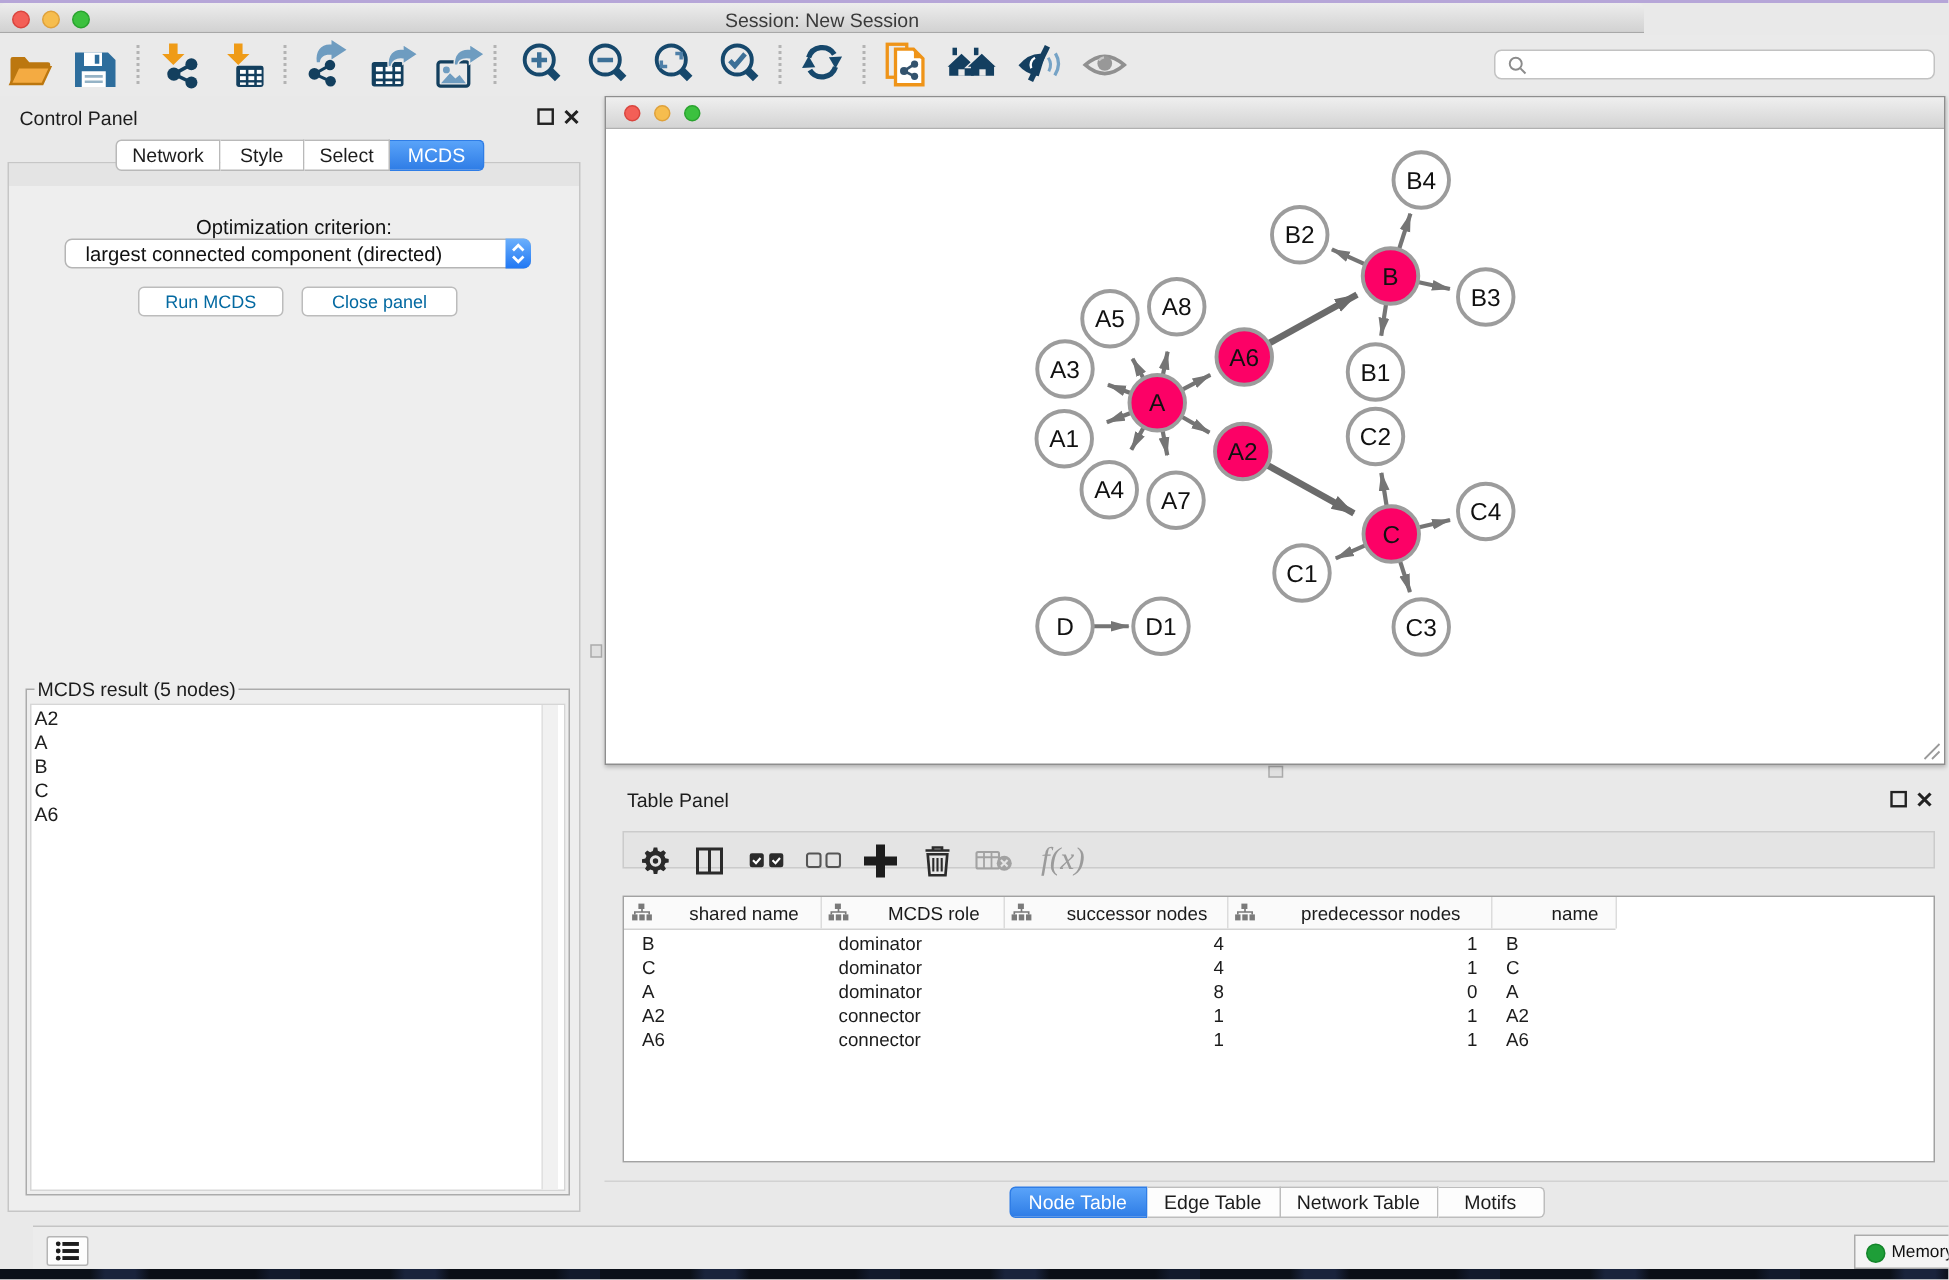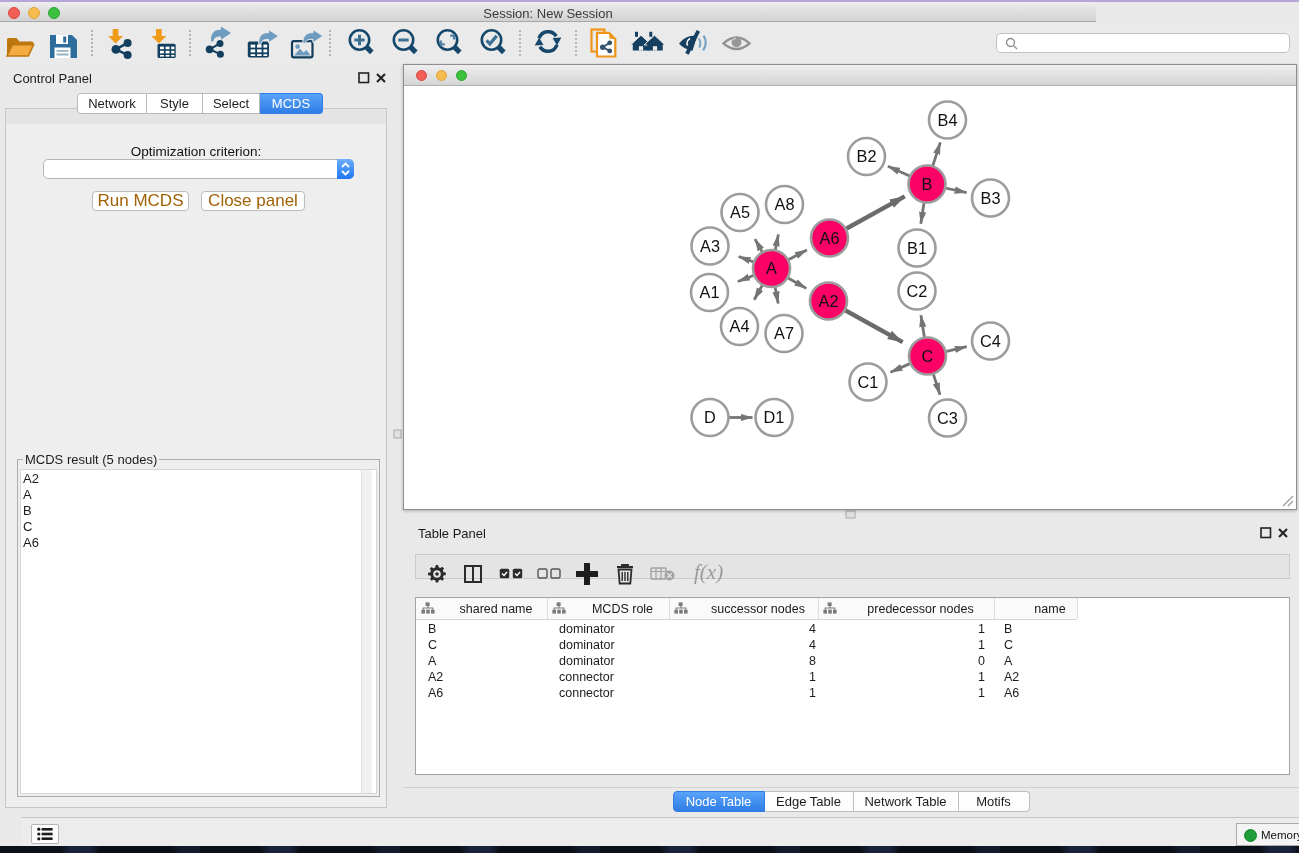--- a/index.html
+++ b/index.html
@@ -18,21 +18,21 @@
 .cphead { left:13px; top:7px; font-size:13px; }
 .cpinner { left:5px; top:44px; width:382px; height:700px; border:1px solid #c6c6c6; background:#eeeeee; }
 .cpband { left:6px; top:45px; width:380px; height:15px; background:#e4e4e4; }
 .tabs { left:77px; top:29px; height:21px; display:flex; font-size:13px; z-index:5; }
 .tab { background:#fff; border:1px solid #b9b9b9; border-left:none; line-height:19px; text-align:center; }
 .tab.first { border-left:1px solid #b9b9b9; border-radius:4px 0 0 4px; }
 .tab.sel { background:linear-gradient(#59a3f9,#2f7de6); border-color:#2f7de6; color:#fff; border-radius:0 4px 4px 0; }
 .optlabel { left:0; top:80px; width:392px; text-align:center; font-size:13.5px; color:#111; }
 .dropdown { left:43px; top:95px; width:311px; height:20px; background:#fff; border:1px solid #b5b5b5; border-radius:5px; font-size:13.5px; }
 .ddblue { position:absolute; right:-1px; top:-1px; width:17px; height:20px; background:linear-gradient(#6cb0fc,#2077f3); border-radius:0 5px 5px 0; }
-.btn { top:127px; height:20px; background:#fff; border:1px solid #bcbcbc; border-radius:4px; font-size:17px; text-align:center; line-height:18px; color:#a16207; }
+.btn { top:127px; height:20px; background:#fff; border:1px solid #bcbcbc; border-radius:4px; font-size:12px; text-align:center; line-height:18px; color:#0369a1; }
 .fieldset { left:17px; top:395px; width:363px; height:338px; border:1px solid #ababab; }
 .fslegend { position:absolute; left:5px; top:-8px; background:#eeeeee; padding:0 2px; font-size:13px; }
 .mlist { position:absolute; left:2px; top:9px; width:357px; height:325px; background:#fff; border:1px solid #d6d6d6; font-size:13px; line-height:16px; padding:1px 0 0 2px; }
 .mtrack { position:absolute; right:4px; top:0; width:11px; height:100%; background:#f1f1f1; border-left:1px solid #e0e0e0; }
 
 .nw { left:403px; top:64px; width:894px; height:446px; background:#fff; border:1px solid #8e8e8e; box-shadow:0 1px 3px rgba(0,0,0,.25); }
 .nwtitle { position:absolute; left:0; top:0; width:100%; height:21px; background:linear-gradient(#efefef,#d4d4d4); border-bottom:1px solid #b0b0b0; }
 
 .tp { left:403px; top:520px; width:896px; height:298px; background:#e9e9e9; }
 .tphead { left:15px; top:6px; font-size:13px; }
@@ -206,20 +206,21 @@
   <div class="abs cpinner"></div>
   <div class="abs cpband"></div>
   <div class="abs tabs">
     <div class="tab first" style="width:70px">Network</div>
     <div class="tab" style="width:56px">Style</div>
     <div class="tab" style="width:57px">Select</div>
     <div class="tab sel" style="width:63px">MCDS</div>
   </div>
   <div class="abs optlabel">Optimization criterion:</div>
   <div class="abs dropdown">
+    <div style="padding:2px 0 0 13px;color:#111">largest connected component (directed)</div>
     <div class="ddblue">
       <svg width="11" height="14" viewBox="0 0 11 14" style="position:absolute;left:3px;top:2.5px">
           <path d="M2 5 L5.5 1.5 L9 5" fill="none" stroke="#fff" stroke-width="1.8"></path>
           <path d="M2 9 L5.5 12.5 L9 9" fill="none" stroke="#fff" stroke-width="1.8"></path>
         </svg>
     </div>
   </div>
   <div class="abs btn" style="left:92px;width:97px">Run MCDS</div>
   <div class="abs btn" style="left:201px;width:104px">Close panel</div>
   <div class="abs fieldset">

